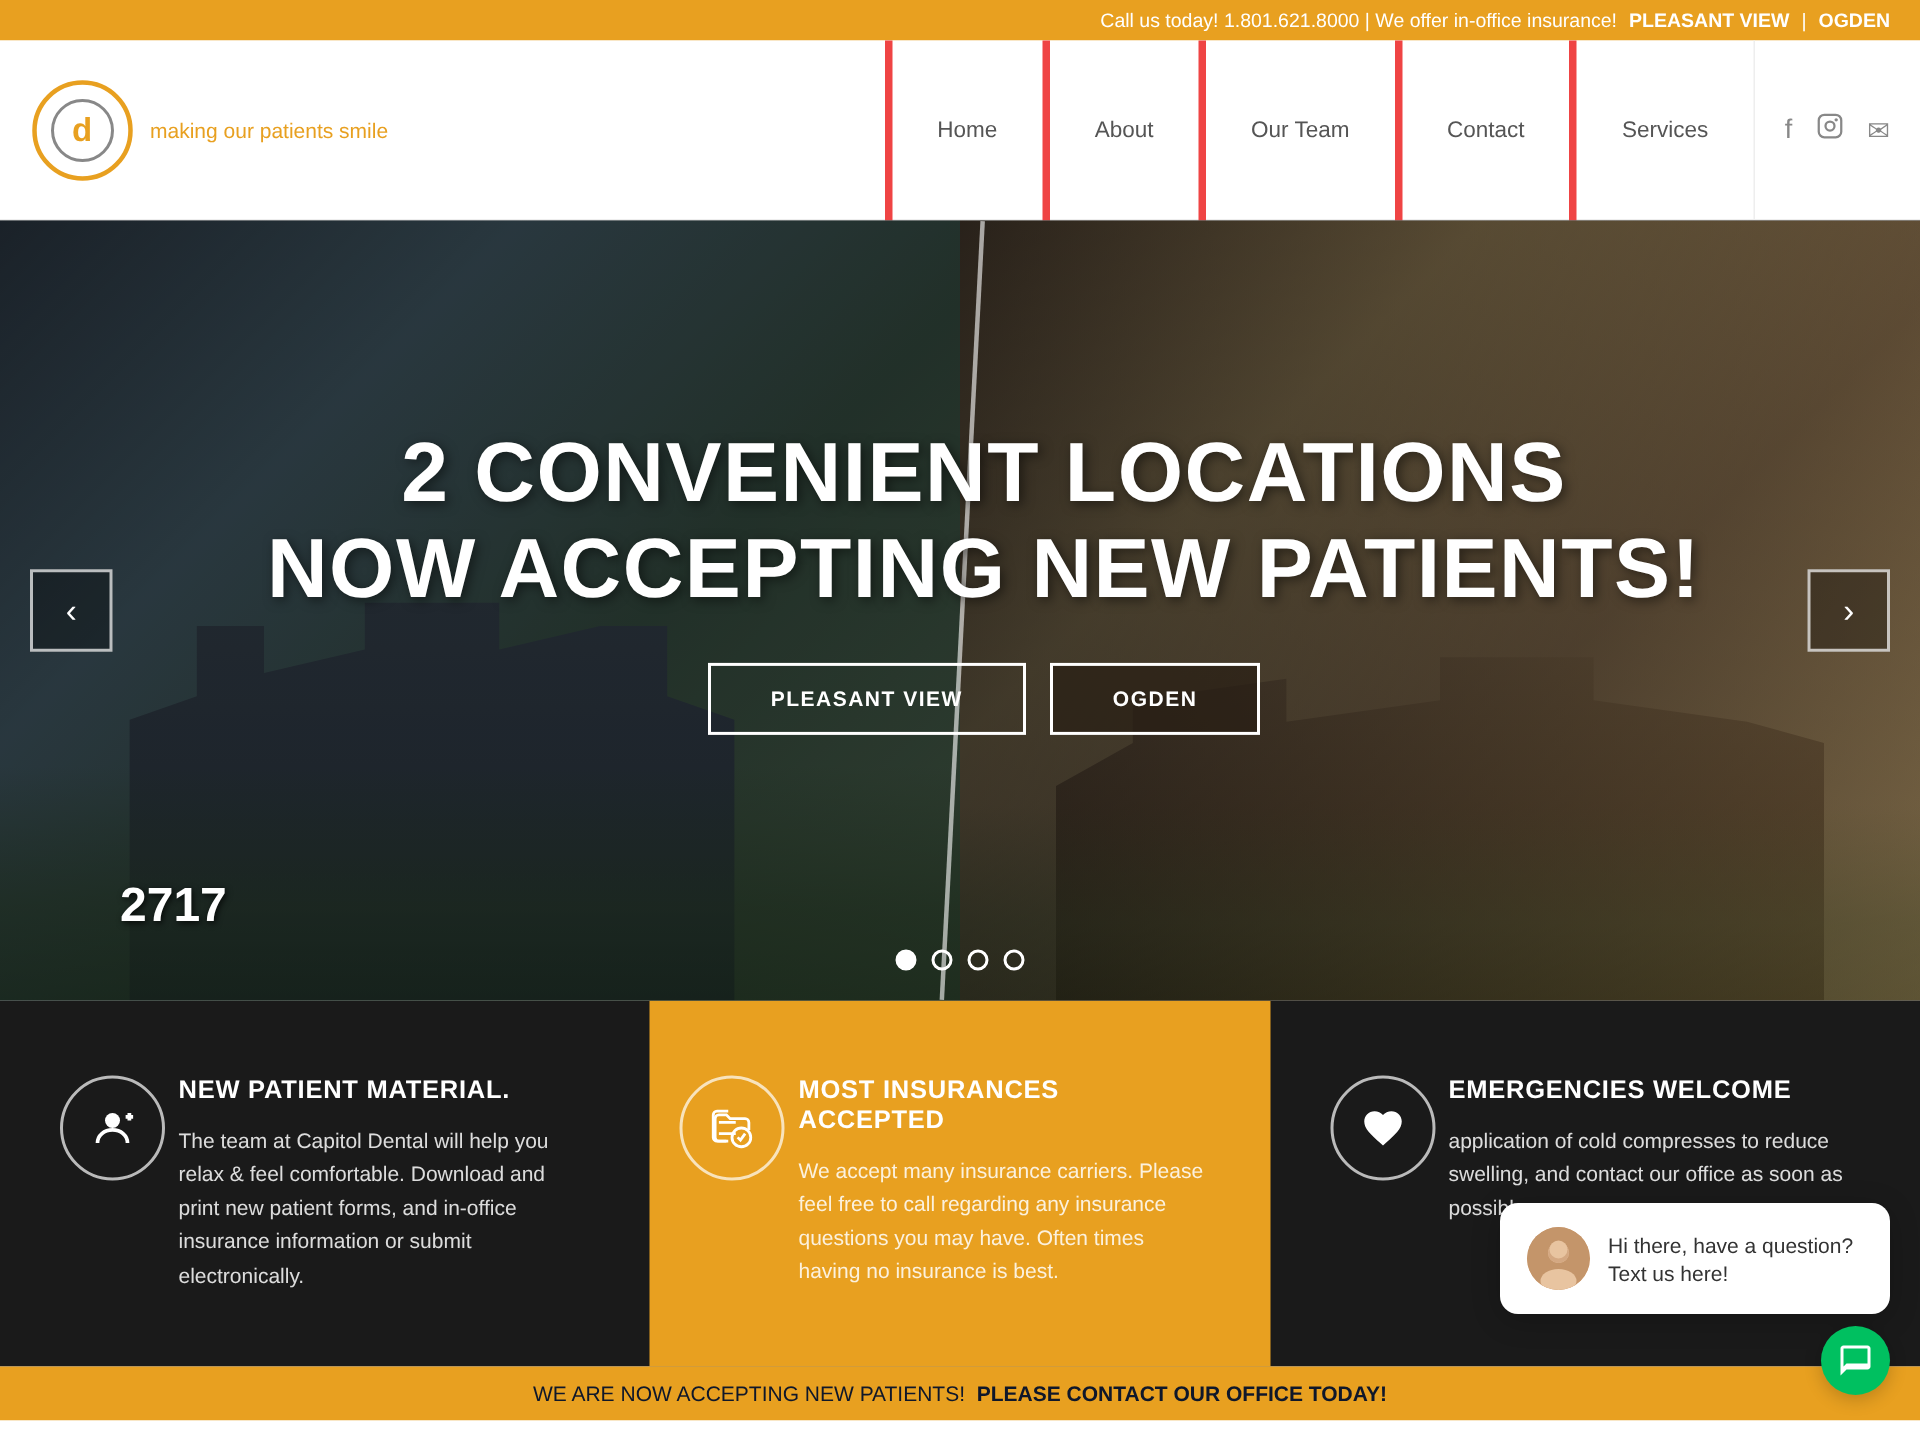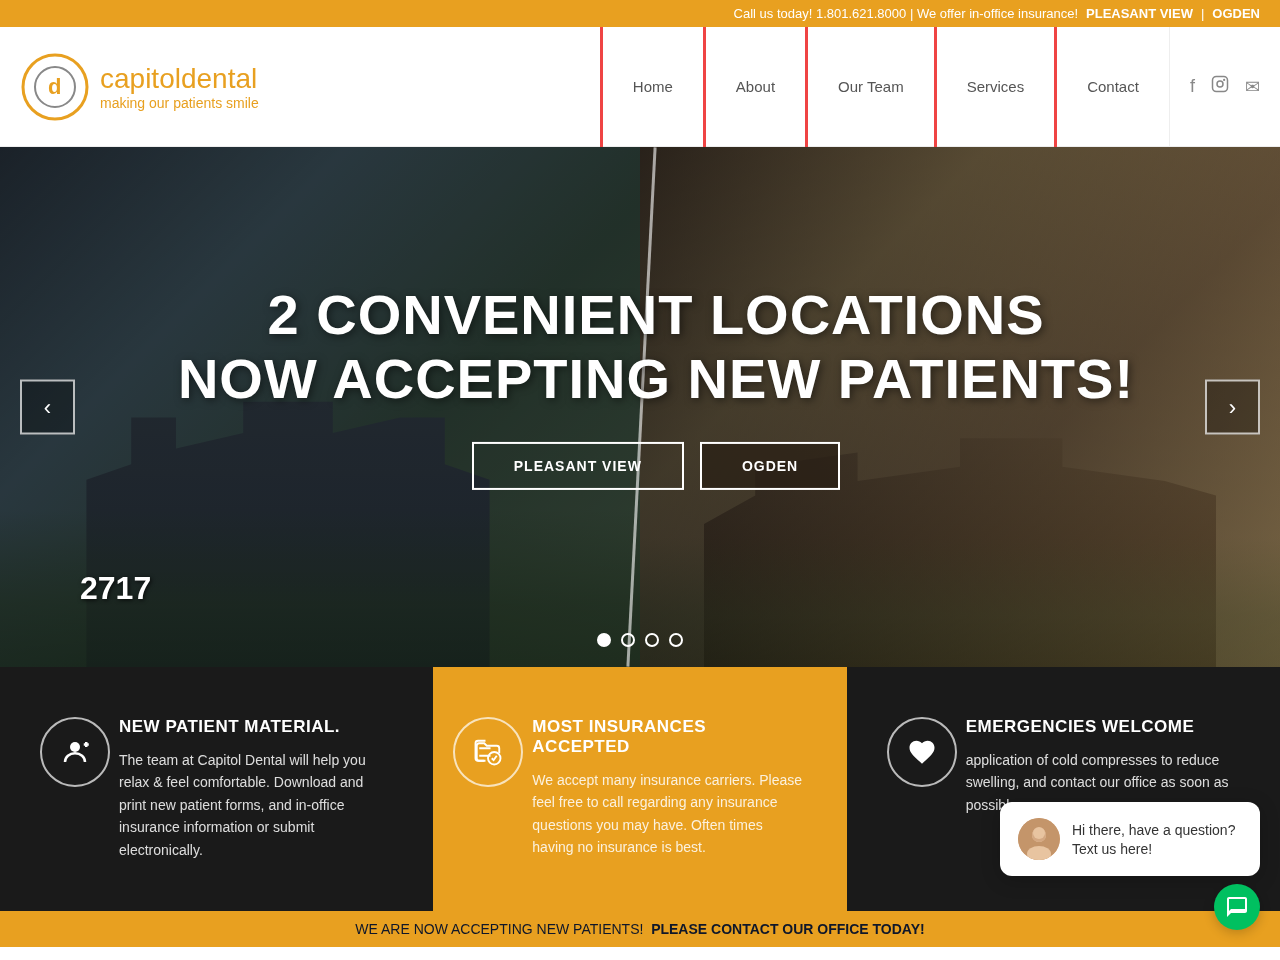--- a/index.html
+++ b/index.html
@@ -53,21 +53,21 @@
     .nav {
       display: flex;
       align-items: center;
       height: 100%;
     }
     .nav-item {
       height: 120px;
       display: flex;
       align-items: center;
       padding: 0 30px;
-      border-left: 3px solid #ef4444;
+      border-left: 5px solid #ef4444;
       font-size: 15px;
       color: #555;
       cursor: pointer;
       text-decoration: none;
     }
     .nav-item.active { color: #555; }
     .nav-icons {
       display: flex;
       align-items: center;
       gap: 16px;
@@ -325,21 +325,21 @@
       justify-content: center;
       font-size: 22px;
       cursor: pointer;
       box-shadow: 0 3px 12px rgba(0,0,0,0.2);
       margin-left: auto;
     }
 
     
     .address-label {
       position: absolute;
-      bottom: 60px;
+      bottom: 45px;
       left: 80px;
       z-index: 3;
       color: white;
       font-size: 32px;
       font-weight: bold;
       text-shadow: 1px 1px 4px rgba(0,0,0,0.8);
       margin-top: 32px;
     }
 
     
@@ -375,33 +375,30 @@
 </div>
 
 <div class="header">
   <div class="logo-area">
     <svg class="logo-icon" viewBox="0 0 70 70" xmlns="http://www.w3.org/2000/svg">
       <circle cx="35" cy="35" r="32" fill="none" stroke="#E8A020" stroke-width="3"></circle>
       <circle cx="35" cy="35" r="20" fill="none" stroke="#888" stroke-width="2"></circle>
       <text x="28" y="42" font-size="22" font-weight="bold" fill="#E8A020" font-family="Arial">d</text>
     </svg>
     <div class="logo-text-block">
-      <div class="logo-name">
-        <span>capitol</span><span style="color:#E8A020">dental</span>
-      </div>
       <div class="logo-tagline">making our patients smile</div>
     </div>
   </div>
 
   <nav class="nav">
     <a class="nav-item active">Home</a>
     <a class="nav-item">About</a>
     <a class="nav-item">Our Team</a>
+    <a class="nav-item">Contact</a>
     <a class="nav-item">Services</a>
-    <a class="nav-item">Contact</a>
     <div class="nav-icons">
       <span class="nav-icon">f</span>
       <span class="nav-icon">
         <svg width="18" height="18" viewBox="0 0 24 24" fill="#888">
             <rect x="2" y="2" width="20" height="20" rx="5" ry="5" fill="none" stroke="#888" stroke-width="2"></rect>
             <circle cx="12" cy="12" r="4" fill="none" stroke="#888" stroke-width="2"></circle>
             <circle cx="17.5" cy="6.5" r="1.5" fill="#888"></circle>
           </svg>
       </span>
       <span class="nav-icon">✉</span>

